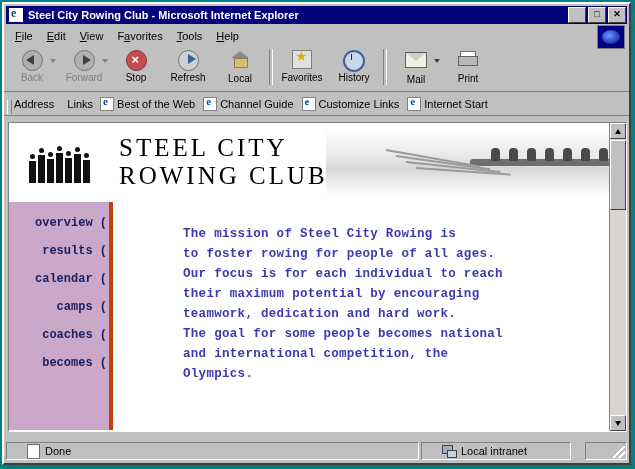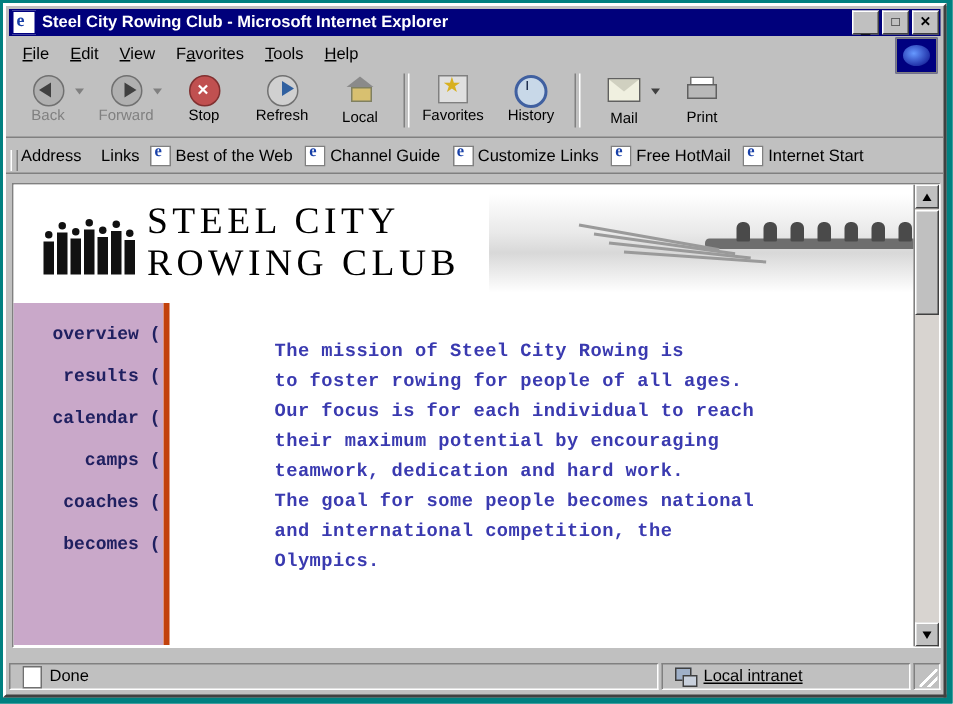--- a/index.html
+++ b/index.html
@@ -370,21 +370,21 @@
   }
   .fig:before {
     content: "";
     position: absolute;
     left: 1px; top: -7px;
     width: 5px; height: 5px;
     border-radius: 50%;
     background: #111111;
   }
   .banner-title {
-    margin-left: 1px;
+    margin-left: 22px;
     font-family: "Liberation Serif", serif;
     font-size: 25px;
     letter-spacing: 3px;
     line-height: 28px;
     color: #000000;
     font-weight: normal;
   }
   .banner-art {
     position: absolute;
     right: 0; top: 6px;
@@ -504,24 +504,24 @@
     height: 18px;
     border-top: 1px solid #808080;
     border-left: 1px solid #808080;
     border-right: 1px solid #ffffff;
     border-bottom: 1px solid #ffffff;
     display: flex;
     align-items: center;
     font-size: 11px;
     color: #000;
     box-sizing: border-box;
-    padding: 0 8px;
+    padding: 0 20px;
   }
   .st-main { flex: 1 1 auto; margin-right: 2px; }
-  .st-zone { width: 166px; margin-right: 2px; text-decoration: underline; }
+  .st-zone { width: 150px; margin-right: 14px; }
   .st-grip { width: 16px; position: relative; }
   .st-grip:after {
     content: "";
     position: absolute;
     right: 1px; bottom: 1px;
     width: 12px; height: 12px;
     background:
       linear-gradient(135deg, transparent 45%, #ffffff 45%, #ffffff 55%, transparent 55%),
       linear-gradient(135deg, transparent 70%, #ffffff 70%, #ffffff 80%, transparent 80%);
   }
@@ -663,24 +663,20 @@
       <span class="link-ico"></span>
       <span>Best of the Web</span>
     </div>
     <div class="link-item">
       <span class="link-ico"></span>
       <span>Channel Guide</span>
     </div>
     <div class="link-item">
       <span class="link-ico"></span>
       <span>Customize Links</span>
-    </div>
-    <div class="link-item">
-      <span class="link-ico"></span>
-      <span>Free HotMail</span>
     </div>
     <div class="link-item">
       <span class="link-ico"></span>
       <span>Internet Start</span>
     </div>
   </div>
 
   <div class="page">
 
     <div class="banner">

